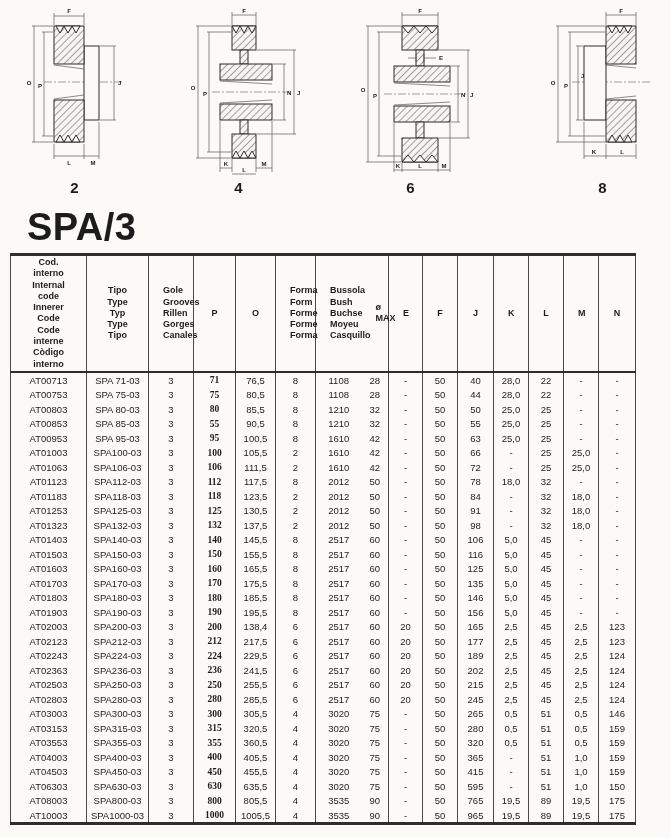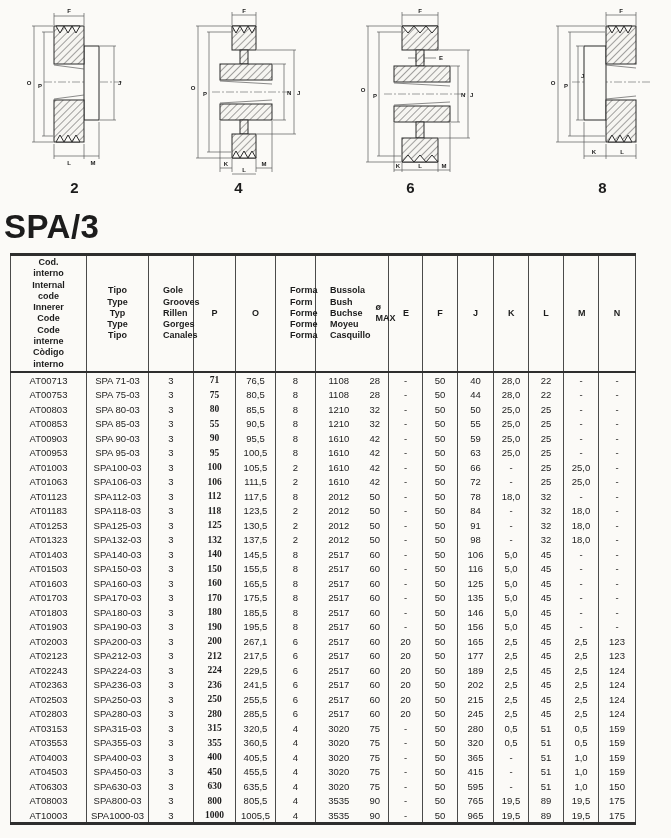--- a/index.html
+++ b/index.html
@@ -15,22 +15,22 @@
   .drawing{position:absolute;top:4px;width:130px;text-align:center;}
   .d1{left:10px}.d2{left:174px}.d3{left:346px}.d4{left:538px}
   .drawing svg{display:block;}
   .form-num{font-size:15px;font-weight:bold;margin-top:3px;letter-spacing:1px;}
   .part{stroke:#2a2a2a;stroke-width:1;}
   .dimline{stroke:#5a5a5a;stroke-width:0.7;fill:none;}
   .cline{stroke:#777;stroke-width:0.7;stroke-dasharray:8 2 2 2;fill:none;}
   .dim{font:bold 6px "Liberation Sans",sans-serif;fill:#222;}
   
   .title{
-    font-size:33px;font-weight:bold;letter-spacing:0.5px;
-    margin:8px 0 9px 4px;line-height:34px;
+    font-size:38px;font-weight:bold;letter-spacing:0.5px;
+    margin:8px 0 9px 27px;line-height:34px;
   }
   
   table{
     border-collapse:collapse;table-layout:fixed;
     width:625px;margin-left:10px;
     border-top:3px solid #2e2e2e;
     border-bottom:3px solid #2e2e2e;
     border-left:1px solid #4a4a4a;
     border-right:1px solid #4a4a4a;
   }
@@ -313,37 +313,20 @@
         <td class="c-dmax no-l">32</td>
         <td class="c-e">-</td>
         <td class="c-f">50</td>
         <td class="c-j">55</td>
         <td class="c-k">25,0</td>
         <td class="c-l">25</td>
         <td class="c-m">-</td>
         <td class="c-n">-</td>
       </tr>
       <tr>
-        <td class="c-code">AT00903</td>
-        <td class="c-type">SPA 90-03</td>
-        <td class="c-grooves">3</td>
-        <td class="c-p">90</td>
-        <td class="c-o">95,5</td>
-        <td class="c-form">8</td>
-        <td class="c-bush no-r">1610</td>
-        <td class="c-dmax no-l">42</td>
-        <td class="c-e">-</td>
-        <td class="c-f">50</td>
-        <td class="c-j">59</td>
-        <td class="c-k">25,0</td>
-        <td class="c-l">25</td>
-        <td class="c-m">-</td>
-        <td class="c-n">-</td>
-      </tr>
-      <tr>
         <td class="c-code">AT00953</td>
         <td class="c-type">SPA 95-03</td>
         <td class="c-grooves">3</td>
         <td class="c-p">95</td>
         <td class="c-o">100,5</td>
         <td class="c-form">8</td>
         <td class="c-bush no-r">1610</td>
         <td class="c-dmax no-l">42</td>
         <td class="c-e">-</td>
         <td class="c-f">50</td>
@@ -555,21 +538,21 @@
         <td class="c-k">5,0</td>
         <td class="c-l">45</td>
         <td class="c-m">-</td>
         <td class="c-n">-</td>
       </tr>
       <tr>
         <td class="c-code">AT02003</td>
         <td class="c-type">SPA200-03</td>
         <td class="c-grooves">3</td>
         <td class="c-p">200</td>
-        <td class="c-o">267,1</td>
+        <td class="c-o">138,4</td>
         <td class="c-form">6</td>
         <td class="c-bush no-r">2517</td>
         <td class="c-dmax no-l">60</td>
         <td class="c-e">20</td>
         <td class="c-f">50</td>
         <td class="c-j">165</td>
         <td class="c-k">2,5</td>
         <td class="c-l">45</td>
         <td class="c-m">2,5</td>
         <td class="c-n">123</td>
@@ -651,20 +634,37 @@
         <td class="c-form">6</td>
         <td class="c-bush no-r">2517</td>
         <td class="c-dmax no-l">60</td>
         <td class="c-e">20</td>
         <td class="c-f">50</td>
         <td class="c-j">245</td>
         <td class="c-k">2,5</td>
         <td class="c-l">45</td>
         <td class="c-m">2,5</td>
         <td class="c-n">124</td>
+      </tr>
+      <tr>
+        <td class="c-code">AT03003</td>
+        <td class="c-type">SPA300-03</td>
+        <td class="c-grooves">3</td>
+        <td class="c-p">300</td>
+        <td class="c-o">305,5</td>
+        <td class="c-form">4</td>
+        <td class="c-bush no-r">3020</td>
+        <td class="c-dmax no-l">75</td>
+        <td class="c-e">-</td>
+        <td class="c-f">50</td>
+        <td class="c-j">265</td>
+        <td class="c-k">0,5</td>
+        <td class="c-l">51</td>
+        <td class="c-m">0,5</td>
+        <td class="c-n">146</td>
       </tr>
       <tr>
         <td class="c-code">AT03153</td>
         <td class="c-type">SPA315-03</td>
         <td class="c-grooves">3</td>
         <td class="c-p">315</td>
         <td class="c-o">320,5</td>
         <td class="c-form">4</td>
         <td class="c-bush no-r">3020</td>
         <td class="c-dmax no-l">75</td>

